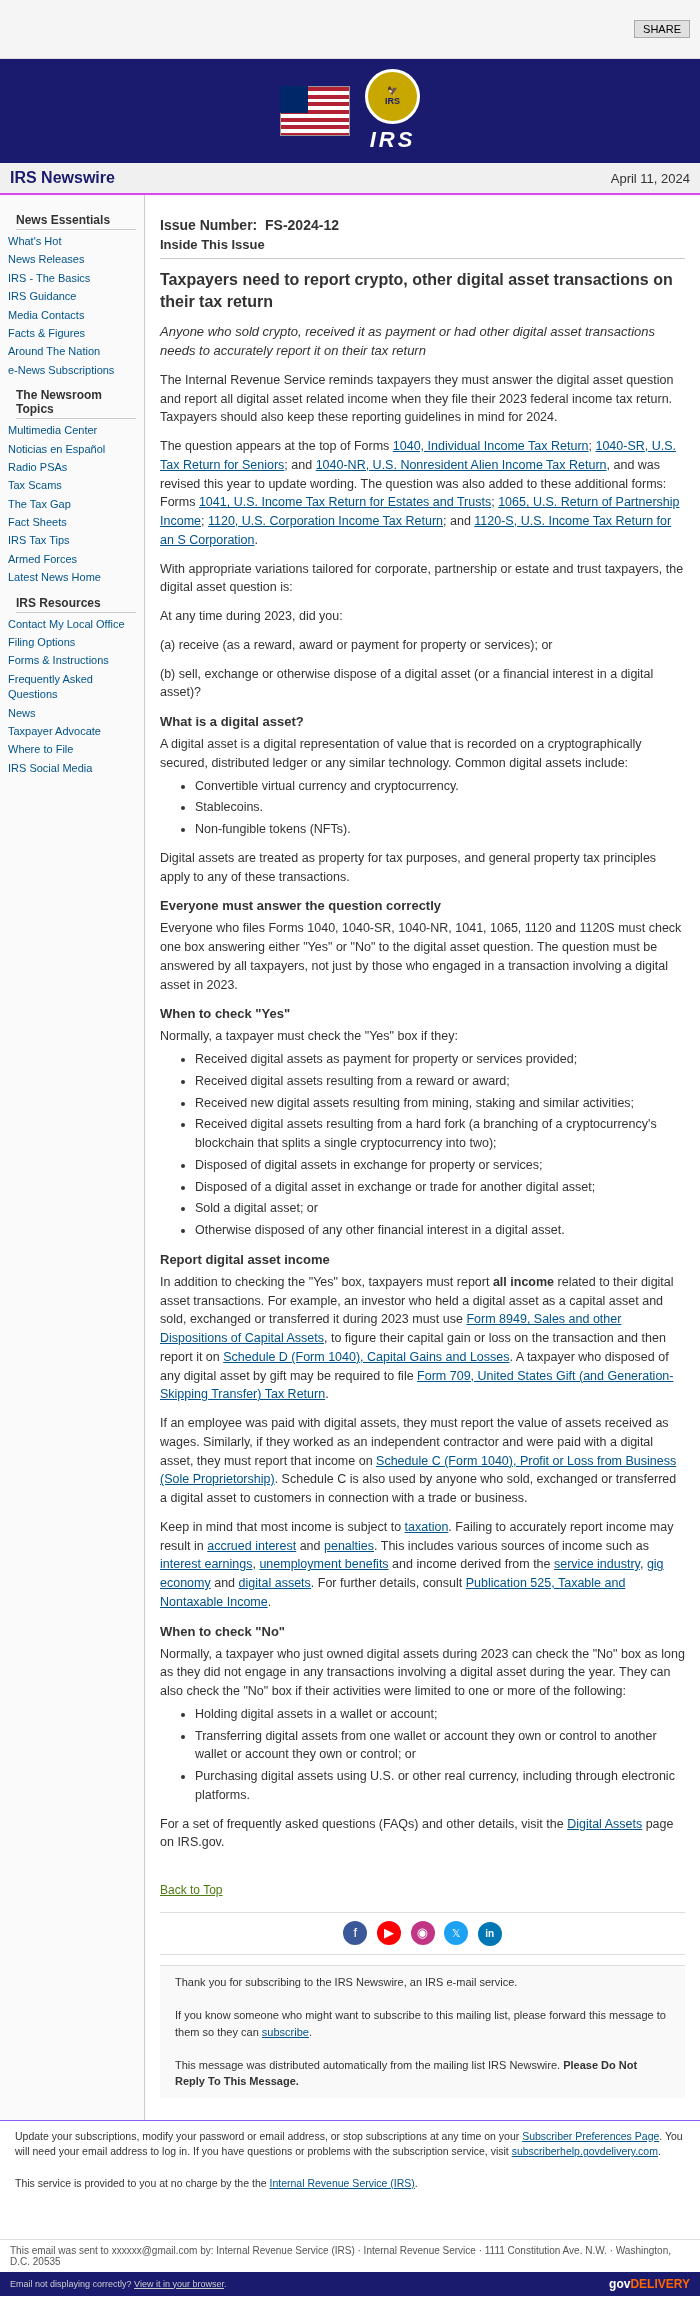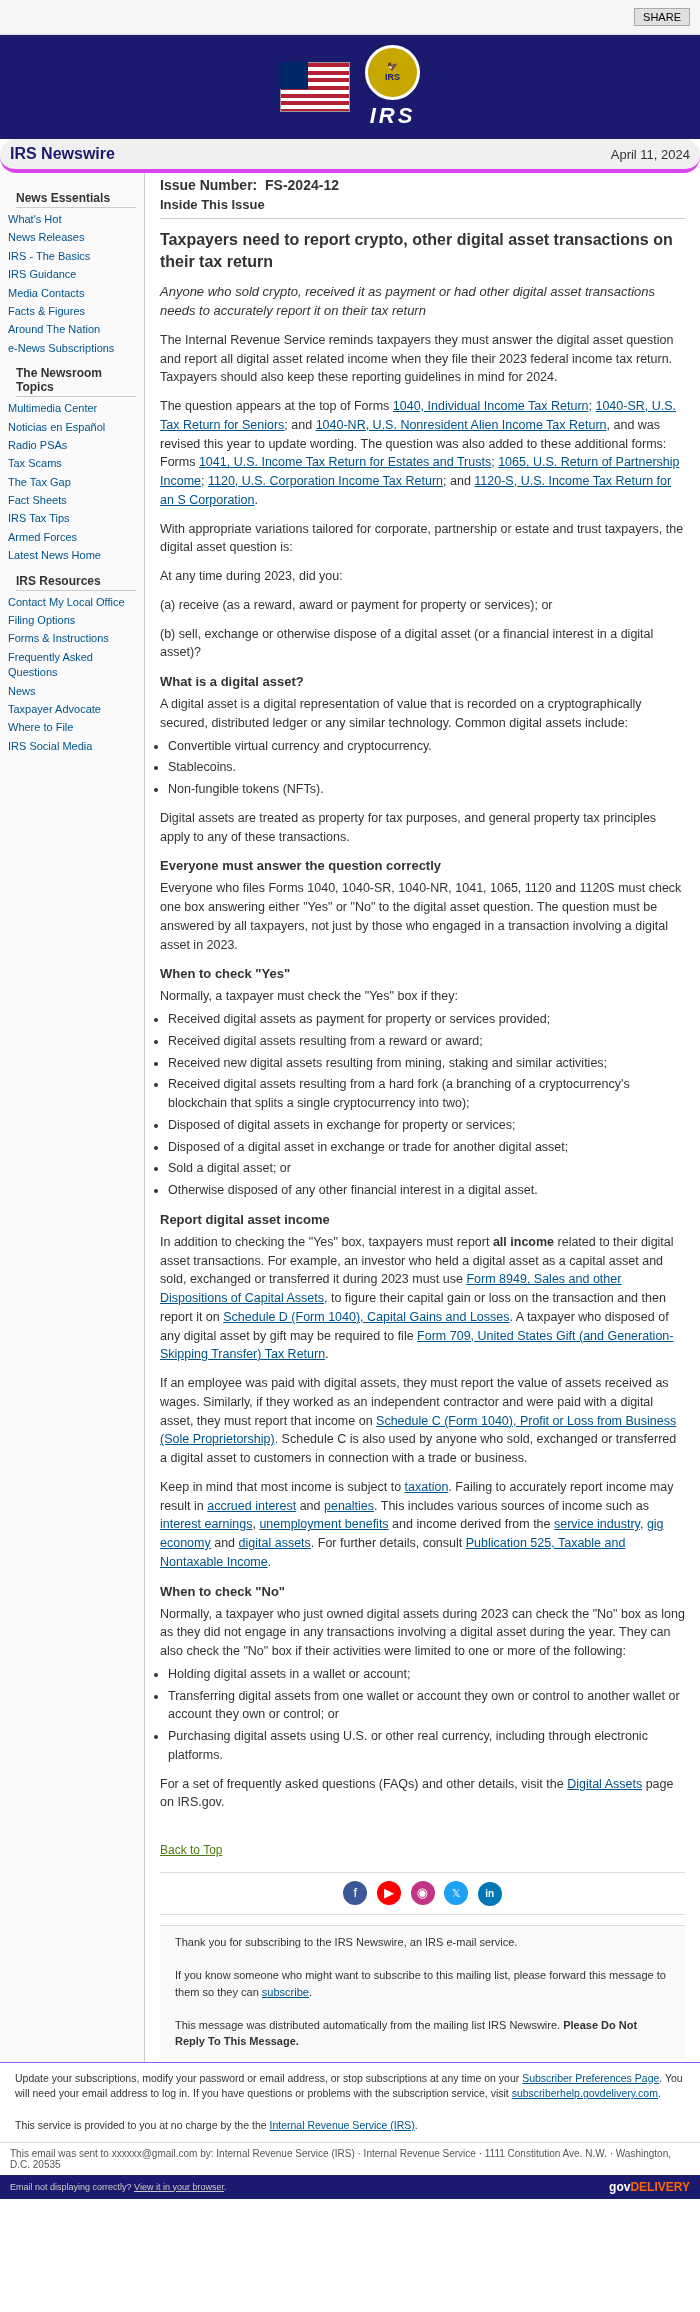--- a/index.html
+++ b/index.html
@@ -1,45 +1,45 @@
 <!DOCTYPE html>
 <html><head>
   <meta charset="utf-8">
   <style>
     * { margin: 0; padding: 0; box-sizing: border-box; }
     body { font-family: Arial, sans-serif; font-size: 13px; color: #333; background: #fff; width: 700px; }
 
     
-    .top-bar { background: #f5f5f5; text-align: right; padding: 8px 10px; border-bottom: 1px solid #ddd; font-size: 11px; }
+    .top-bar { background: #f5f5f5; text-align: right; padding: 20px 10px; border-bottom: 1px solid #ddd; font-size: 11px; }
     .share-btn { background: #e0e0e0; border: 1px solid #aaa; padding: 2px 8px; font-size: 11px; cursor: pointer; }
 
     .header { background: #1a1a6e; padding: 10px; display: flex; align-items: center; justify-content: center; }
     .header-logo { display: flex; align-items: center; gap: 15px; }
 
-    .newswire-bar { background: #f0f0f0; border-bottom: 4px solid #d946ef; padding: 6px 10px; display: flex; justify-content: space-between; align-items: center; border-radius: 16px; }
+    .newswire-bar { background: #f0f0f0; border-bottom: 2px solid #d946ef; padding: 6px 10px; display: flex; justify-content: space-between; align-items: center; }
     .newswire-title { font-size: 16px; font-weight: bold; color: #1a1a6e; }
     .newswire-date { font-size: 13px; color: #333; }
 
     
     .main-layout { display: flex; }
 
     
     .sidebar { width: 145px; min-width: 145px; padding: 8px; border-right: 1px solid #ccc; background: #fafafa; }
     .sidebar-section-title { font-weight: bold; font-size: 12px; color: #333; margin: 10px 0 4px 8px; border-bottom: 1px solid #ccc; padding-bottom: 2px; }
     .sidebar-link { display: block; color: #00538b; text-decoration: none; font-size: 11px; margin: 3px 0; line-height: 1.4; }
 
     
-    .content { flex: 1; padding: 4px 15px; }
+    .content { flex: 1; padding: 22px 15px; }
     .issue-number { font-size: 14px; font-weight: bold; color: #333; margin-bottom: 4px; }
     .inside-issue { font-size: 13px; font-weight: bold; color: #333; margin-bottom: 10px; border-bottom: 1px solid #ccc; padding-bottom: 6px; }
     .article-title { font-size: 16px; font-weight: bold; color: #333; margin: 10px 0 8px 0; line-height: 1.4; }
     .article-subtitle { font-style: italic; font-size: 13px; color: #333; margin-bottom: 10px; line-height: 1.5; }
     .article-body { font-size: 12.5px; color: #333; line-height: 1.5; margin-bottom: 10px; }
     .article-body a { color: #00538b; }
-    .article-body ul { margin-left: 8px; margin-top: 4px; margin-bottom: 4px; }
+    .article-body ul { margin-left: 35px; margin-top: 4px; margin-bottom: 4px; }
     .article-body li { margin-bottom: 3px; }
     .section-heading { font-size: 13px; font-weight: bold; color: #333; margin: 12px 0 6px 0; }
 
     
     .back-to-top { margin: 15px 0; }
     .back-to-top a { color: #4d7c0f; font-size: 12px; }
     .social-bar { text-align: center; padding: 8px; border-top: 1px solid #ddd; border-bottom: 1px solid #ddd; margin: 10px 0; }
     .social-icon { display: inline-block; width: 24px; height: 24px; border-radius: 50%; margin: 0 3px; font-size: 13px; line-height: 24px; text-align: center; color: white; }
     .social-fb { background: #3b5998; }
     .social-yt { background: #ff0000; }
@@ -234,18 +234,18 @@
     </div>
   </div>
 </div>
 
 <div class="update-bar">
   <span>Update your subscriptions, modify your password or email address, or stop subscriptions at any time on your</span> <a href="#">Subscriber Preferences Page</a><span>. You will need your email address to log in. If you have questions or problems with the subscription service, visit</span> <a href="#">subscriberhelp.govdelivery.com</a>.
   <br><br>
   <span>This service is provided to you at no charge by the</span> the <a href="#">Internal Revenue Service (IRS)</a>.
 </div>
 
-<div style="font-size:10px;color:#555;padding:5px 10px;border-top:1px solid #ddd;">This email was sent to xxxxxx@gmail.com by: Internal Revenue Service (IRS) · Internal Revenue Service · 1111 Constitution Ave. N.W. · Washington, D.C. 20535</div>
+<div style="font-size:10px;color:#555;padding:5px 10px;border-top:1px solid #ddd;margin-top:39px;">This email was sent to xxxxxx@gmail.com by: Internal Revenue Service (IRS) · Internal Revenue Service · 1111 Constitution Ave. N.W. · Washington, D.C. 20535</div>
 
 <div class="govdelivery-bar">
   <span style="font-size:9px;color:#ccc;">Email not displaying correctly? <a href="#" style="color:#ccc;text-align:center;">View it in your browser</a>.</span>
   <span class="govdelivery-logo">gov<span>DELIVERY</span></span>
 </div>
 
 </body></html>

